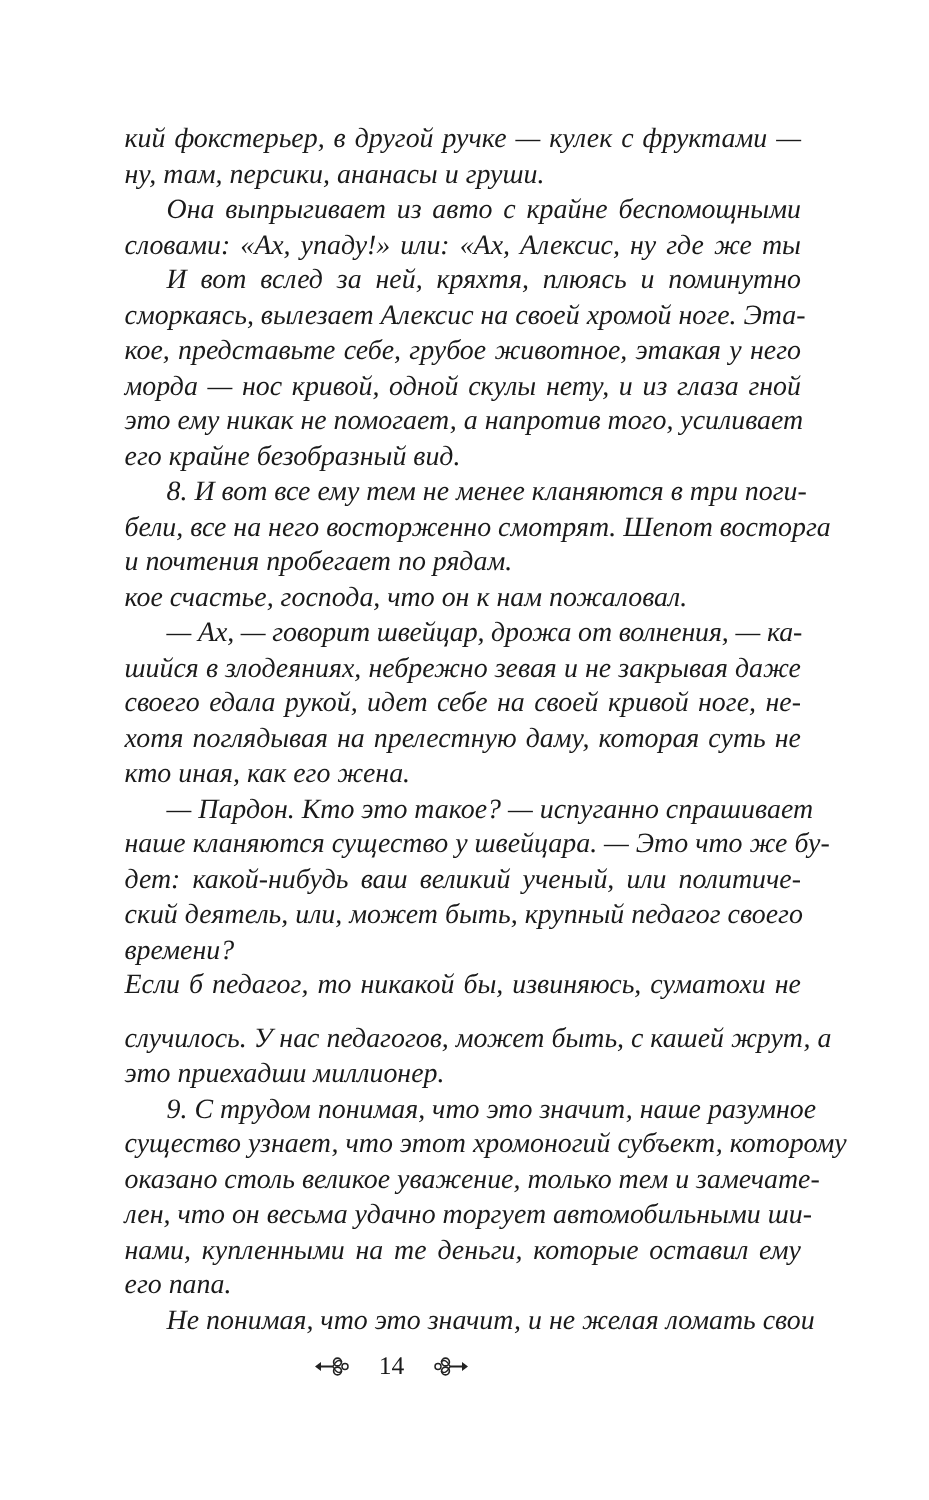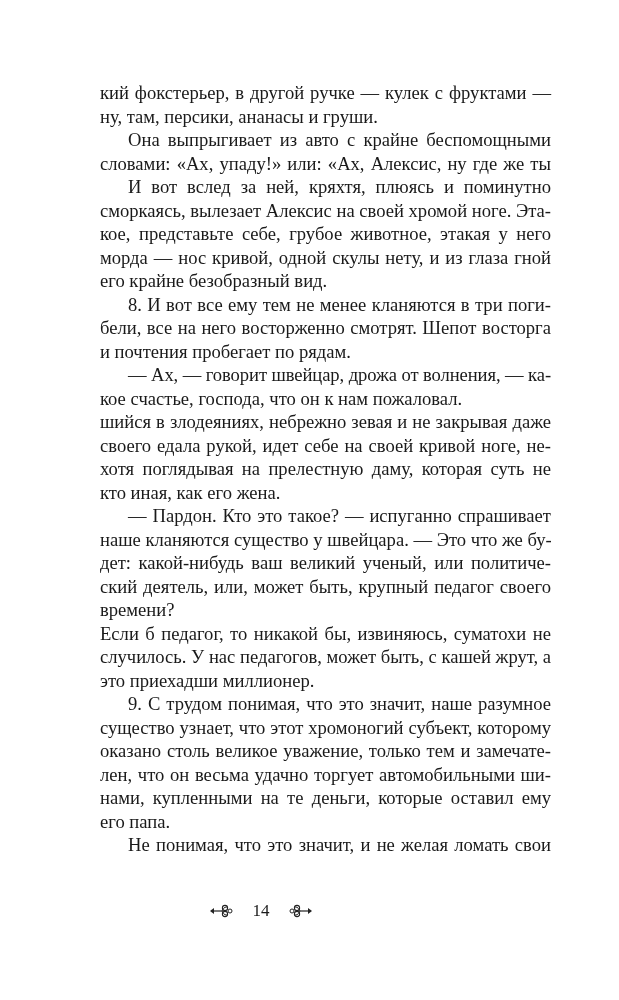--- a/index.html
+++ b/index.html
@@ -16,23 +16,24 @@
       color: #1a1a1a;
     }
     .page {
       position: absolute;
       left: 0; top: 0;
       width: 619px; height: 1000px;
       background: #ffffff;
     }
     .text-block {
       position: absolute;
-      left: 100px;
+      left: 83px;
       top: 81px;
       width: 451px;
+      font-style: italic;
     }
     .line {
       display: block;
       height: 23.5px;
       line-height: 23.5px;
       font-size: 18.6px;
       white-space: nowrap;
       text-align: justify;
       text-align-last: justify;
       overflow: visible;
@@ -66,37 +67,38 @@
 <div class="page">
   <div class="text-block" id="text-block">
       <span class="line">кий фокстерьер, в другой ручке — кулек с фруктами —</span>
       <span class="line last">ну, там, персики, ананасы и груши.</span>
       <span class="line indent">Она выпрыгивает из авто с крайне беспомощными</span>
       <span class="line">словами: «Ах, упаду!» или: «Ах, Алексис, ну где же ты</span>
       <span class="line indent">И вот вслед за ней, кряхтя, плюясь и поминутно</span>
       <span class="line" style="letter-spacing: -0.00144676px;">сморкаясь, вылезает Алексис на своей хромой ноге. Эта-</span>
       <span class="line">кое, представьте себе, грубое животное, этакая у него</span>
       <span class="line">морда — нос кривой, одной скулы нету, и из глаза гной</span>
+      <span class="line">это ему никак не помогает, а напротив того, усиливает</span>
       <span class="line last">его крайне безобразный вид.</span>
       <span class="line indent">8. И вот все ему тем не менее кланяются в три поги-</span>
       <span class="line">бели, все на него восторженно смотрят. Шепот восторга</span>
       <span class="line last">и почтения пробегает по рядам.</span>
+      <span class="line last">кое счастье, господа, что он к нам пожаловал.</span>
       <span class="line indent" style="letter-spacing: -0.091199px;">— Ах, — говорит швейцар, дрожа от волнения, — ка-</span>
-      <span class="line last">кое счастье, господа, что он к нам пожаловал.</span>
       <span class="line">шийся в злодеяниях, небрежно зевая и не закрывая даже</span>
       <span class="line">своего едала рукой, идет себе на своей кривой ноге, не-</span>
       <span class="line">хотя поглядывая на прелестную даму, которая суть не</span>
       <span class="line last">кто иная, как его жена.</span>
       <span class="line indent">— Пардон. Кто это такое? — испуганно спрашивает</span>
       <span class="line">наше кланяются существо у швейцара. — Это что же бу-</span>
       <span class="line">дет: какой-нибудь ваш великий ученый, или политиче-</span>
       <span class="line">ский деятель, или, может быть, крупный педагог своего</span>
       <span class="line last">времени?</span>
       <span class="line">Если б педагог, то никакой бы, извиняюсь, суматохи не</span>
-      <span class="line" style="letter-spacing: -0.00767045px;">случилось. У нас педагогов, может быть, с кашей жрут, а</span>
+      <span class="line" style="letter-spacing: -0.00767045px; margin-top: 12px;">случилось. У нас педагогов, может быть, с кашей жрут, а</span>
       <span class="line last">это приехадши миллионер.</span>
       <span class="line indent">9. С трудом понимая, что это значит, наше разумное</span>
       <span class="line">существо узнает, что этот хромоногий субъект, которому</span>
       <span class="line">оказано столь великое уважение, только тем и замечате-</span>
       <span class="line">лен, что он весьма удачно торгует автомобильными ши-</span>
       <span class="line">нами, купленными на те деньги, которые оставил ему</span>
       <span class="line last">его папа.</span>
       <span class="line indent">Не понимая, что это значит, и не желая ломать свои</span>
     </div>
 

